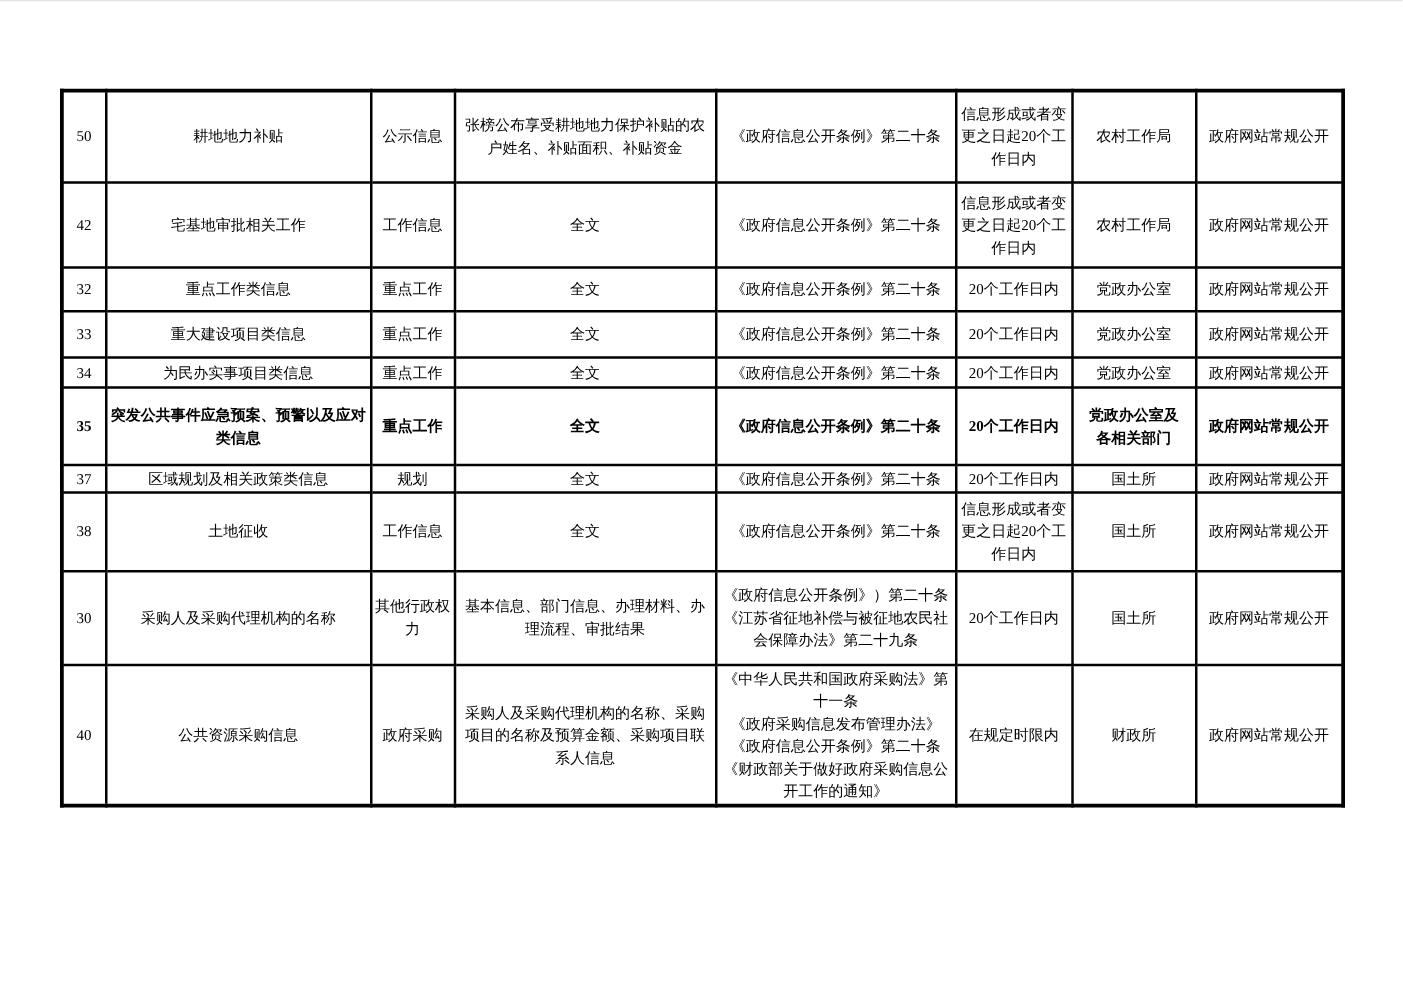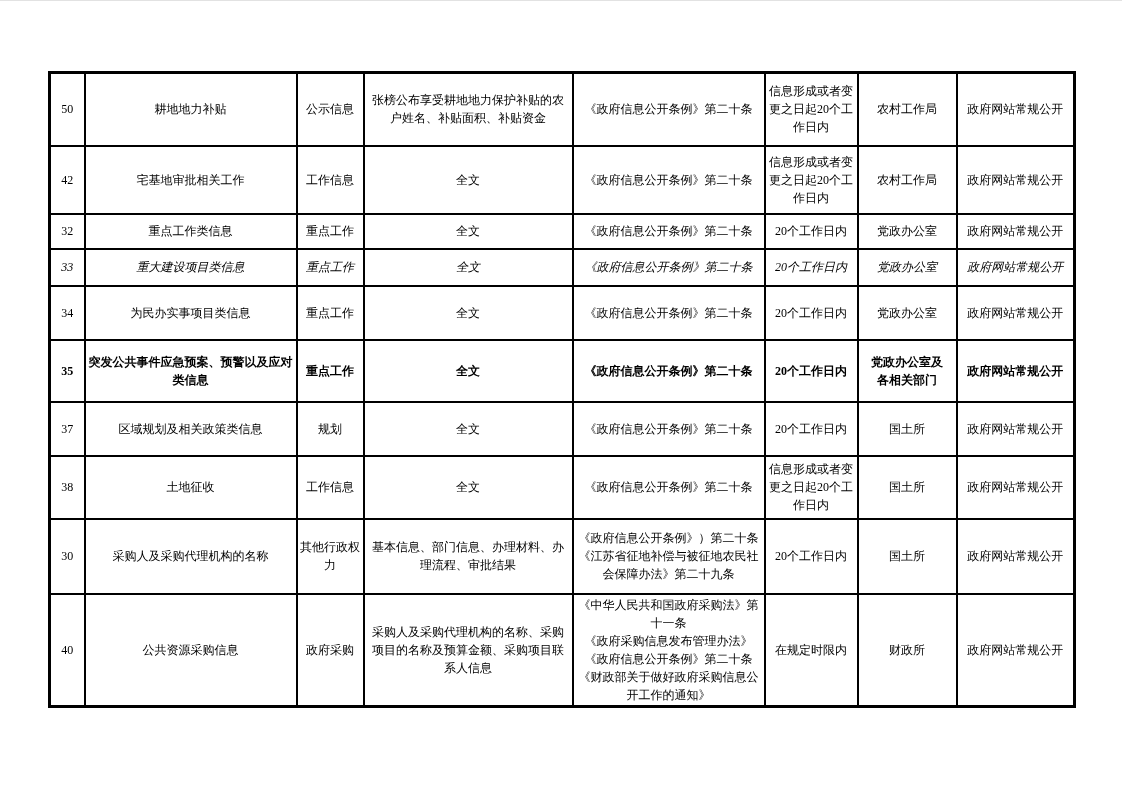--- a/index.html
+++ b/index.html
@@ -80,52 +80,52 @@
         <tr style="height: 35px;">
           <td>32</td>
           <td>重点工作类信息</td>
           <td>重点工作</td>
           <td>全文</td>
           <td>《政府信息公开条例》第二十条</td>
           <td>20个工作日内</td>
           <td>党政办公室</td>
           <td>政府网站常规公开</td>
         </tr>
-        <tr style="height: 37px; font-style: italic;">
+        <tr style="height: 37px;">
           <td>33</td>
           <td>重大建设项目类信息</td>
           <td>重点工作</td>
           <td>全文</td>
           <td>《政府信息公开条例》第二十条</td>
           <td>20个工作日内</td>
           <td>党政办公室</td>
           <td>政府网站常规公开</td>
         </tr>
-        <tr style="height: 54px; margin-top: 27px;">
+        <tr style="height: 24px; margin-top: 27px;">
           <td>34</td>
           <td>为民办实事项目类信息</td>
           <td>重点工作</td>
           <td>全文</td>
           <td>《政府信息公开条例》第二十条</td>
           <td>20个工作日内</td>
           <td>党政办公室</td>
           <td>政府网站常规公开</td>
         </tr>
         <tr style="height: 62px; font-weight: bold;">
           <td>35</td>
           <td>突发公共事件应急预案、预警以及应对类信息</td>
           <td>重点工作</td>
           <td>全文</td>
           <td>《政府信息公开条例》第二十条</td>
           <td>20个工作日内</td>
           <td>党政办公室及
 各相关部门</td>
           <td>政府网站常规公开</td>
         </tr>
-        <tr style="height: 54px;">
+        <tr style="height: 22px;">
           <td>37</td>
           <td>区域规划及相关政策类信息</td>
           <td>规划</td>
           <td>全文</td>
           <td>《政府信息公开条例》第二十条</td>
           <td>20个工作日内</td>
           <td>国土所</td>
           <td>政府网站常规公开</td>
         </tr>
         <tr style="height: 63px;">

